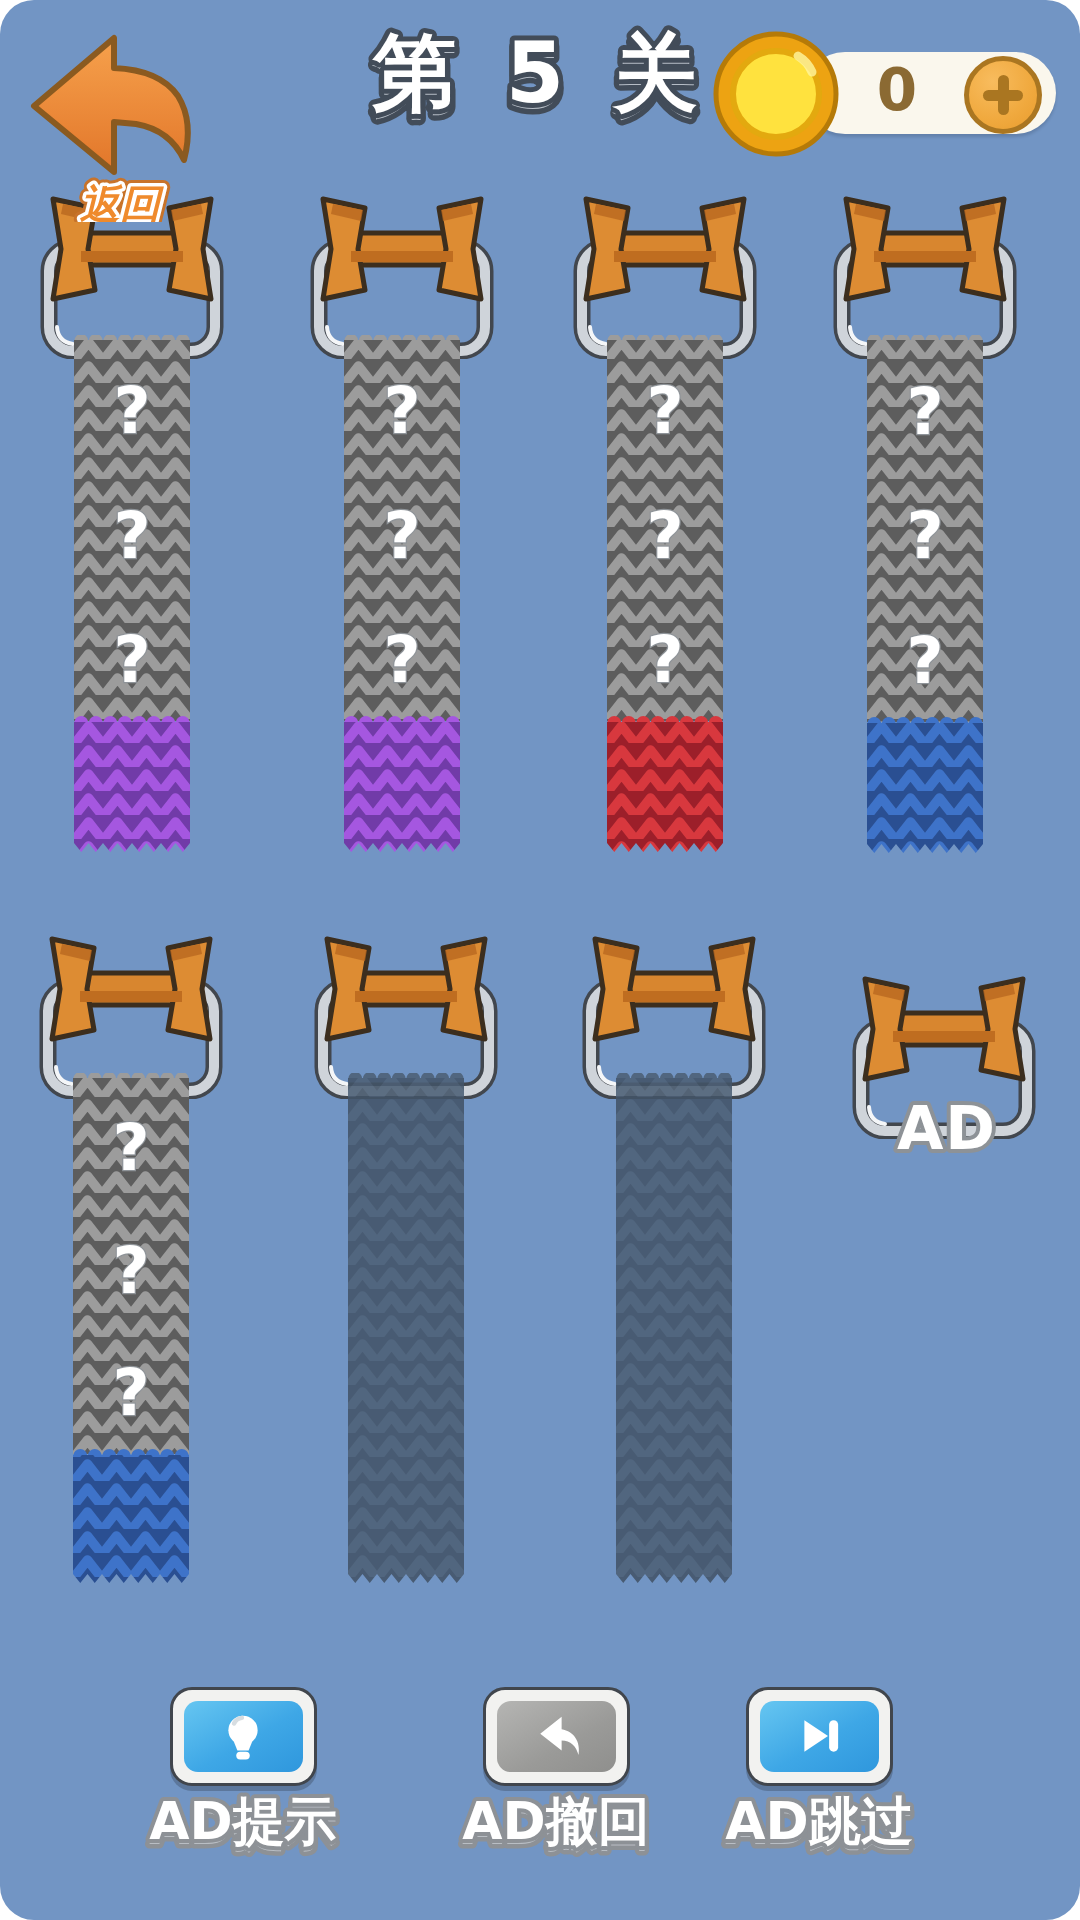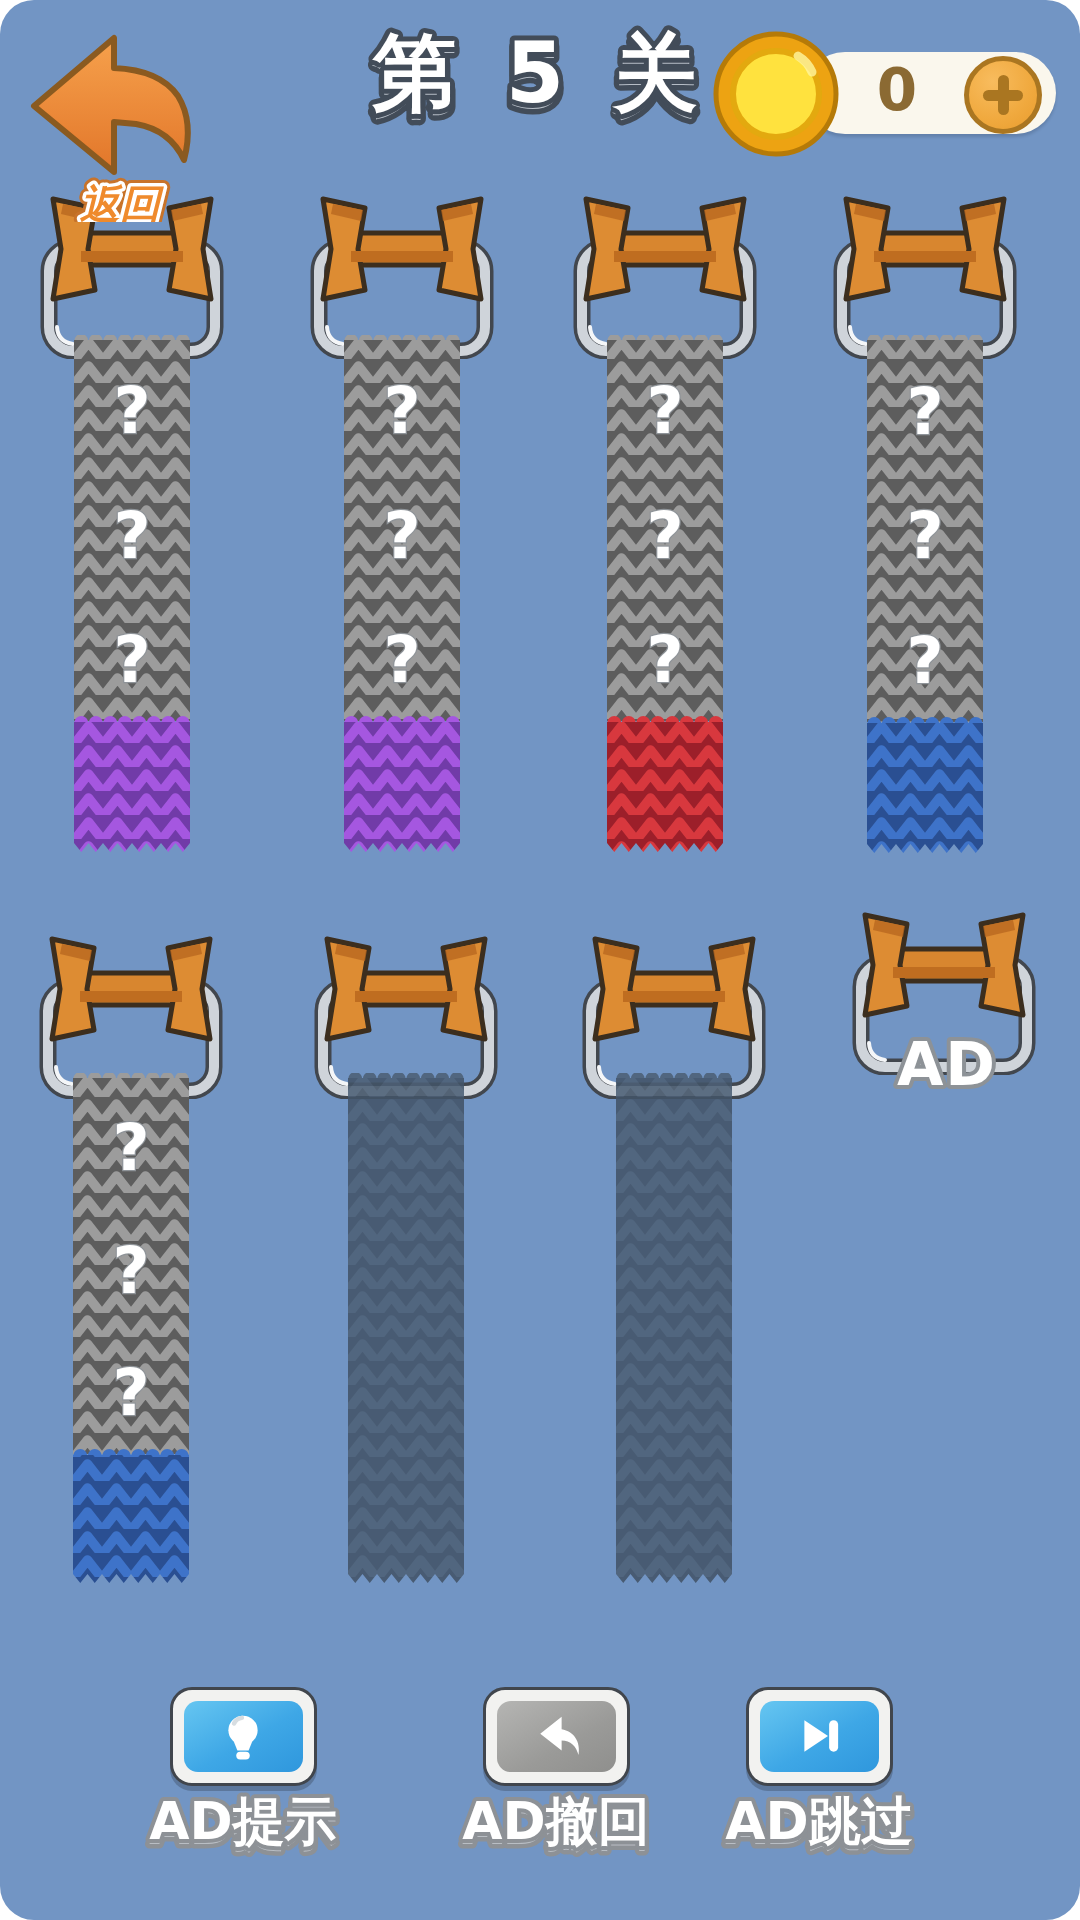--- a/index.html
+++ b/index.html
@@ -179,21 +179,21 @@
         <svg class="spool" style="top:0" width="190" height="112" viewBox="0 0 190 112">
           <g stroke="#3c2e1e" stroke-width="5" stroke-linejoin="round">
             <rect x="40" y="40" width="110" height="32" rx="6" fill="#d8862f"></rect>
             <path d="M16,6 L58,15 L51,56 L58,97 L16,106 L24,56 Z" fill="#dd8c33"></path>
             <path d="M174,6 L132,15 L139,56 L132,97 L174,106 L166,56 Z" fill="#dd8c33"></path>
           </g>
           <rect x="44" y="58" width="102" height="11" fill="#bf6d20"></rect>
           <path d="M26,11 L56,17 L54,28 L24,21 Z" fill="#b5661f" opacity=".75"></path>
           <path d="M164,11 L134,17 L136,28 L166,21 Z" fill="#b5661f" opacity=".75"></path>
         </svg>
-      </div><div class="col" style="left: 849px; top: 909px;">
+      </div><div class="col" style="left: 849px; top: 973px;">
         <svg class="buckle" style="top:48px" width="190" height="118" viewBox="0 0 190 118">
           <rect x="12" y="6" width="166" height="104" rx="24" fill="none" stroke="#42474e" stroke-width="17"></rect>
           <rect x="12" y="6" width="166" height="104" rx="24" fill="none" stroke="#cfd4da" stroke-width="10"></rect>
           <path d="M20,86 Q21,101 36,103" fill="none" stroke="#f4f6f8" stroke-width="4" stroke-linecap="round"></path>
           <path d="M170,32 Q169,15 154,13" fill="none" stroke="#f4f6f8" stroke-width="4" stroke-linecap="round"></path>
         </svg>
         <svg class="spool" style="top:0" width="190" height="112" viewBox="0 0 190 112">
           <g stroke="#3c2e1e" stroke-width="5" stroke-linejoin="round">
             <rect x="40" y="40" width="110" height="32" rx="6" fill="#d8862f"></rect>
             <path d="M16,6 L58,15 L51,56 L58,97 L16,106 L24,56 Z" fill="#dd8c33"></path>

